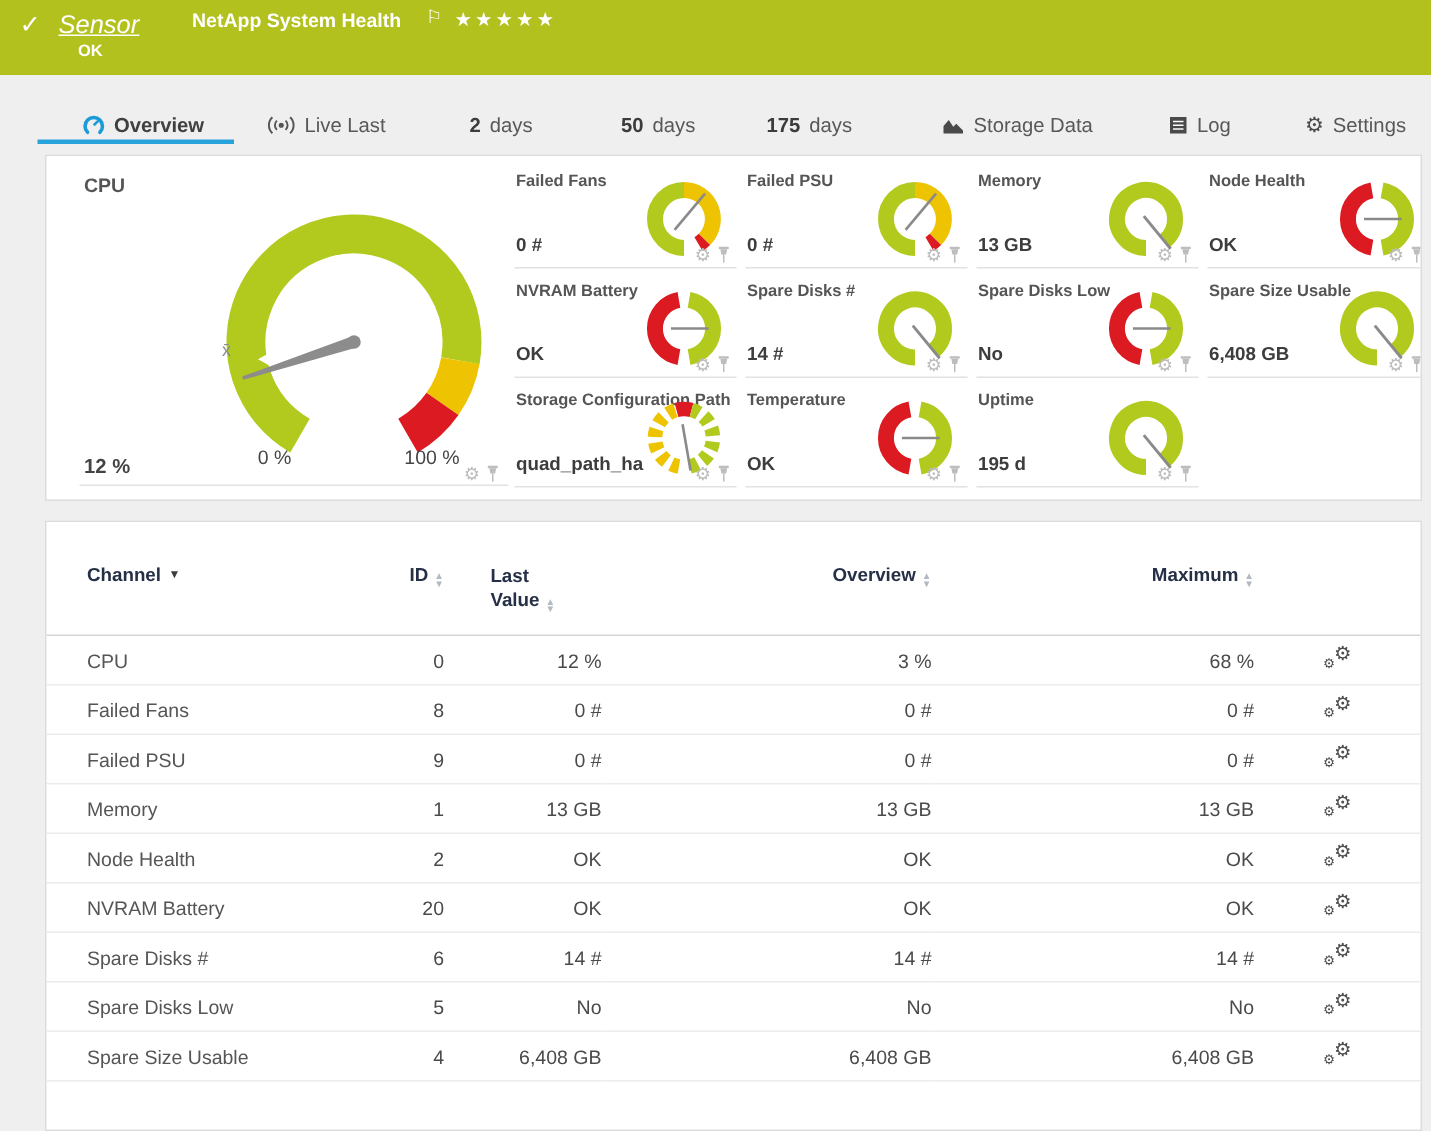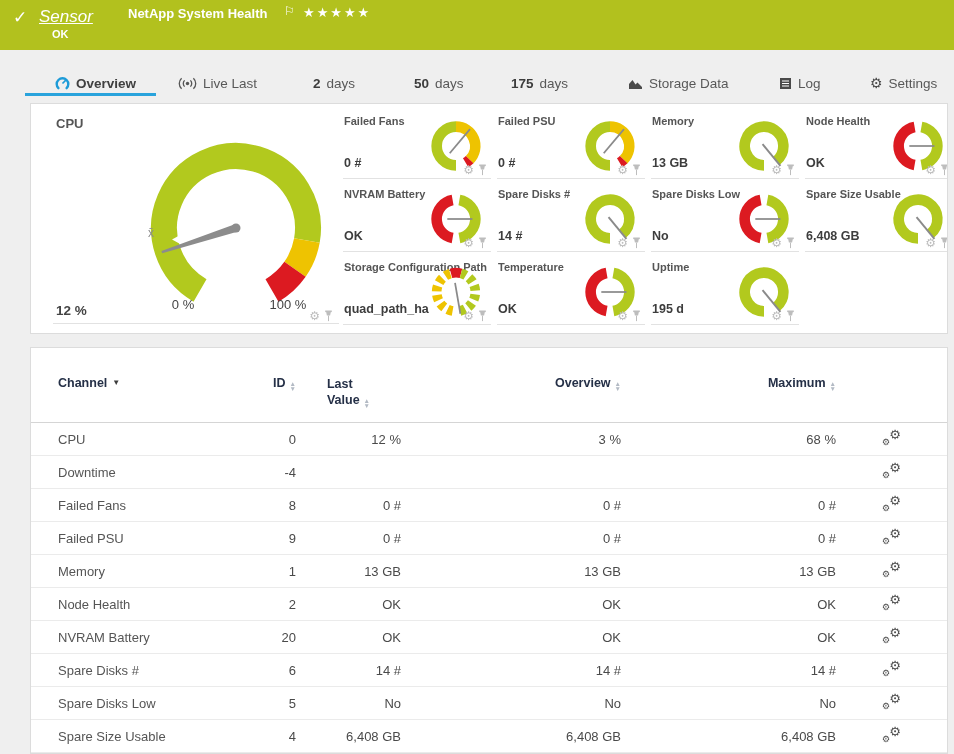--- a/index.html
+++ b/index.html
@@ -367,28 +367,20 @@
     <tbody>
       <tr>
         <td class="al name">CPU</td>
         <td class="ar">0</td>
         <td class="ar">12 %</td>
         <td class="ar">3 %</td>
         <td class="ar">68 %</td>
         <td class="ac"><span class="gears"><span class="g1">⚙</span><span class="g2">⚙</span></span></td>
       </tr>
       <tr>
-        <td class="al name">Downtime</td>
-        <td class="ar">-4</td>
-        <td class="ar"></td>
-        <td class="ar"></td>
-        <td class="ar"></td>
-        <td class="ac"><span class="gears"><span class="g1">⚙</span><span class="g2">⚙</span></span></td>
-      </tr>
-      <tr>
         <td class="al name">Failed Fans</td>
         <td class="ar">8</td>
         <td class="ar">0 #</td>
         <td class="ar">0 #</td>
         <td class="ar">0 #</td>
         <td class="ac"><span class="gears"><span class="g1">⚙</span><span class="g2">⚙</span></span></td>
       </tr>
       <tr>
         <td class="al name">Failed PSU</td>
         <td class="ar">9</td>

